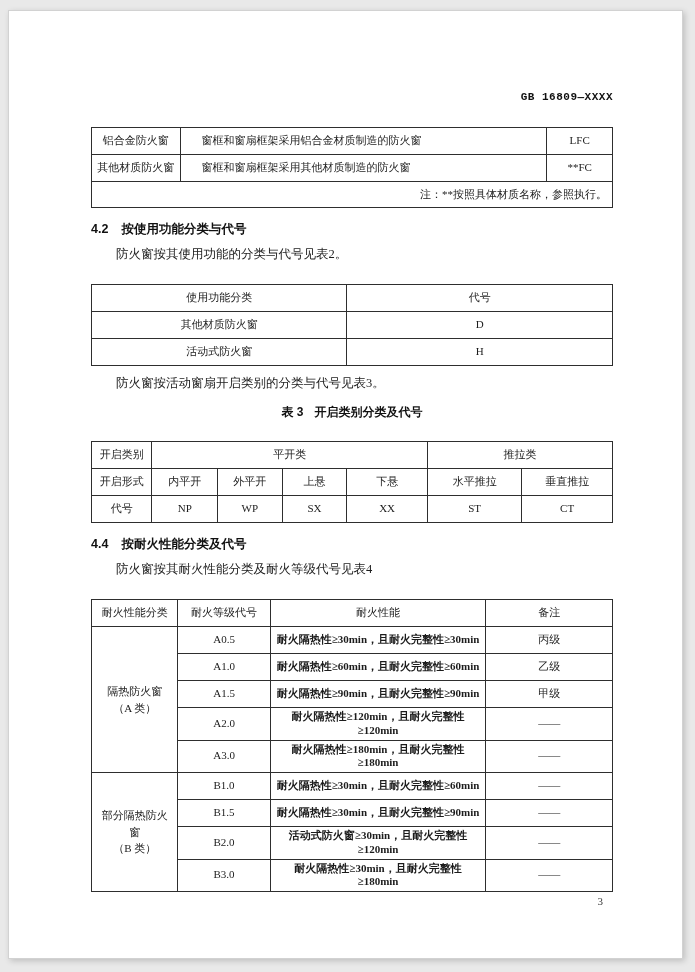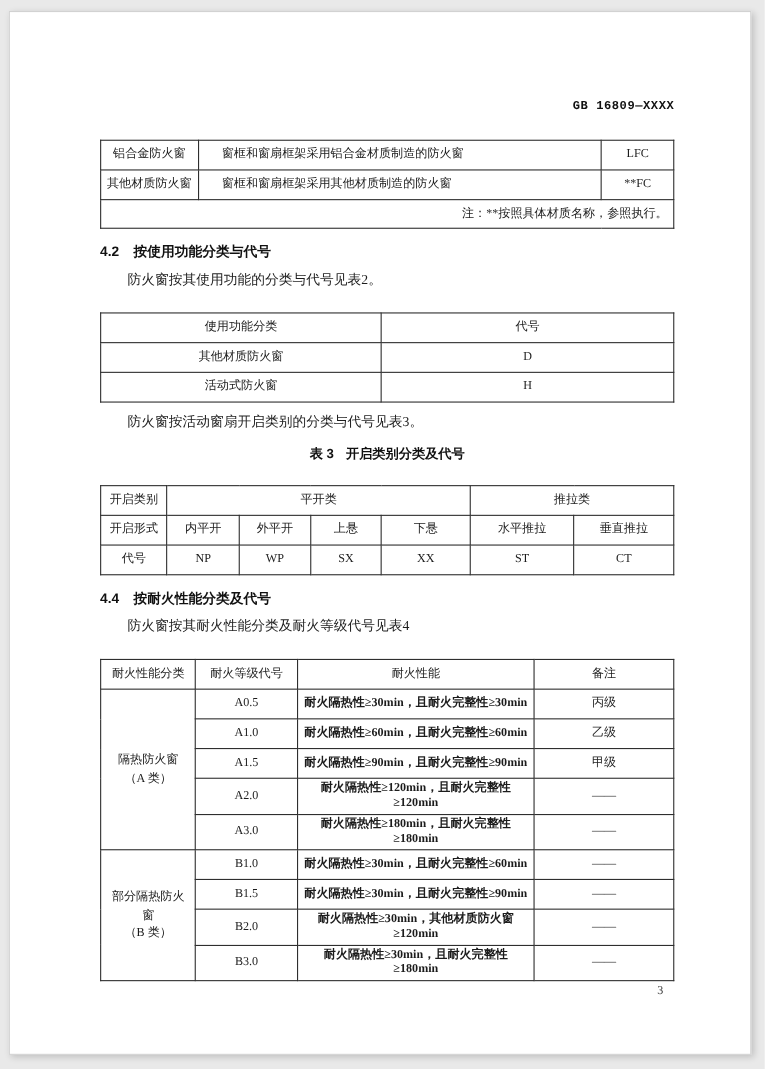--- a/index.html
+++ b/index.html
@@ -242,21 +242,21 @@
         <td class="perf">耐火隔热性≥30min，且耐火完整性≥60min</td>
         <td>——</td>
       </tr>
       <tr>
         <td>B1.5</td>
         <td class="perf">耐火隔热性≥30min，且耐火完整性≥90min</td>
         <td>——</td>
       </tr>
       <tr>
         <td>B2.0</td>
-        <td class="perf">耐火隔热性≥30min，其他材质防火窗≥120min</td>
+        <td class="perf">活动式防火窗≥30min，且耐火完整性≥120min</td>
         <td>——</td>
       </tr>
       <tr>
         <td>B3.0</td>
         <td class="perf">耐火隔热性≥30min，且耐火完整性≥180min</td>
         <td>——</td>
       </tr>
     </tbody>
   </table>
 

